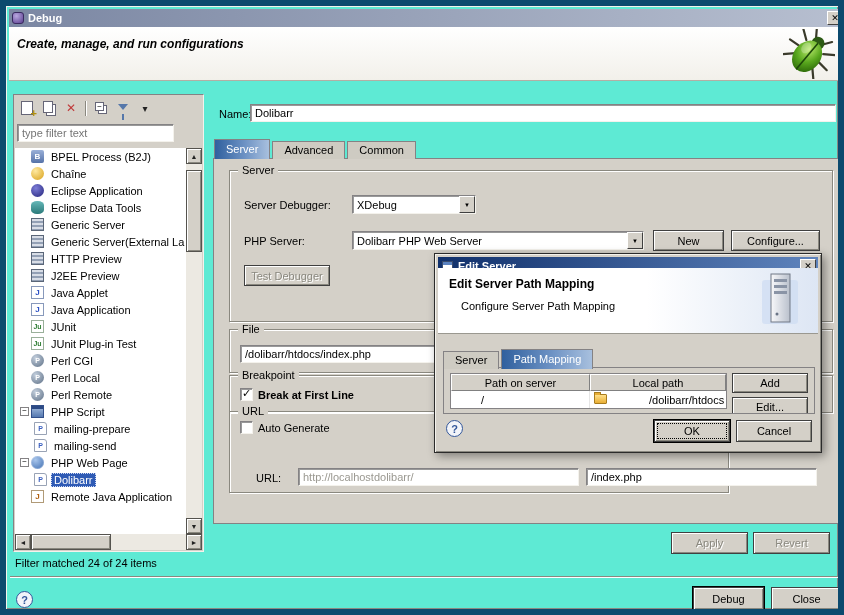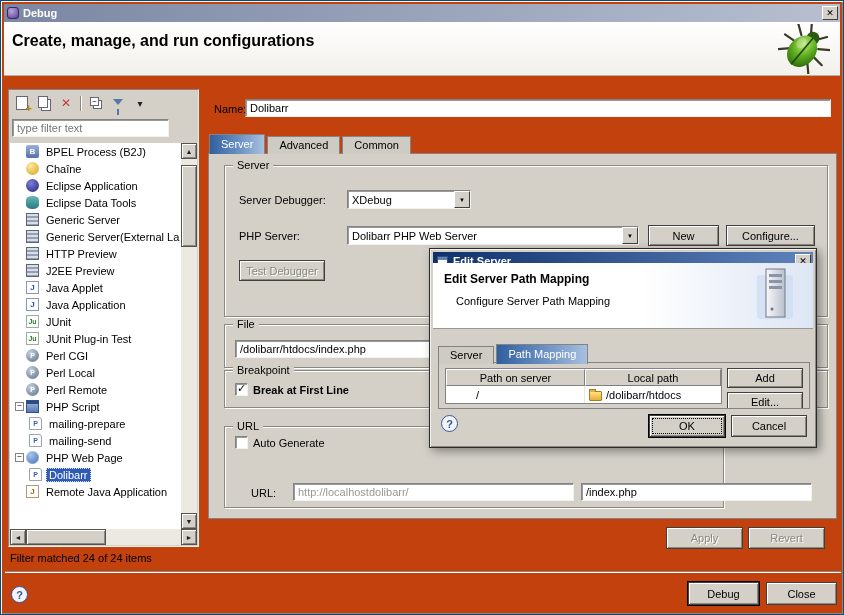--- a/index.html
+++ b/index.html
@@ -1,35 +1,35 @@
 <!DOCTYPE html>
 <html><head>
 <meta charset="utf-8">
 <style>
   *{margin:0;padding:0;box-sizing:border-box;}
   body{font-family:"Liberation Sans","DejaVu Sans",sans-serif;font-size:11px;color:#000;background:#808080;}
-  #win{position:relative;width:844px;height:615px;background:#c2410c;border:1px solid #0c4a6e;
+  #win{position:relative;width:844px;height:615px;background:#5eead4;border:6px solid #0c4a6e;
        box-shadow:inset 1px 1px 0 #f4f2ec, inset -1px -1px 0 #8a8880;overflow:hidden;}
   .abs{position:absolute;}
   .lbl{position:absolute;white-space:nowrap;}
 
   
   #titlebar{position:absolute;left:3px;top:3px;width:836px;height:18px;
     background:linear-gradient(90deg,#7b87a3,#b7bfd0);display:flex;align-items:center;padding:0 2px;}
   #title-icon{width:12px;height:12px;margin:0 4px 0 1px;border-radius:3px;
     background:radial-gradient(circle at 35% 30%,#b9a8e0,#5a3d8f);border:1px solid #3a2a60;}
   #title-text{color:#fff;font-weight:bold;}
   .xbtn{margin-left:auto;width:16px;height:14px;background:#d4d0c8;border:1px solid;border-color:#fff #404040 #404040 #fff;
     display:flex;align-items:center;justify-content:center;font-size:9px;font-weight:bold;}
   .xbtn::before{content:"✕";}
 
   
   #header{position:absolute;left:3px;top:21px;width:836px;height:54px;
     background:linear-gradient(#ffffff,#f2f0ea);border-bottom:1px solid #b3afa4;}
-  #header-title{position:absolute;left:8px;top:10px;font-size:16px;font-weight:bold;}
+  #header-title{position:absolute;left:8px;top:10px;font-size:12px;font-weight:bold;font-style:italic;}
   #bug{position:absolute;right:10px;top:2px;width:52px;height:50px;}
 
   
   .btn{position:absolute;background:#d4d0c8;border:1px solid #404040;
     box-shadow:inset 1px 1px 0 #ffffff,inset -1px -1px 0 #8a887f;
     display:flex;align-items:center;justify-content:center;cursor:default;font-size:11px;}
   .btn.disabled{color:#8a887f;text-shadow:1px 1px 0 #fff;}
   .btn.default{box-shadow:inset 1px 1px 0 #ffffff,inset -1px -1px 0 #8a887f,0 0 0 1px #000;}
   .btn.focused{outline:1px dotted #000;outline-offset:-4px;}
   .inp{position:absolute;background:#fff;border:1px solid;border-color:#848284 #f4f2ec #f4f2ec #848284;
@@ -120,21 +120,21 @@
   [data-icon="remote-java-icon"]::before{content:"J";}
 
   
   #name-label{left:213px;top:102px;}
   #name-input{left:244px;top:98px;width:586px;height:18px;}
   #main-tabs{left:208px;top:133px;}
   #tabbox{position:absolute;left:207px;top:152px;width:629px;height:366px;border:1px solid #848284;background:#d4d0c8;}
   #g-server{left:15px;top:11px;width:604px;height:152px;}
   #g-file{left:15px;top:170px;width:604px;height:44px;}
   #g-bp{left:15px;top:216px;width:604px;height:38px;}
-  #g-url{left:15px;top:272px;width:500px;height:82px;}
+  #g-url{left:15px;top:252px;width:500px;height:82px;}
 
   
   #dlg{position:absolute;left:428px;top:247px;width:388px;height:200px;background:#d4d0c8;border:1px solid #2b2b2b;
     box-shadow:inset 1px 1px 0 #f4f2ec,inset -1px -1px 0 #8a8880,3px 3px 9px rgba(0,0,0,.4);z-index:20;}
   #dlg-titlebar{position:absolute;left:3px;top:3px;width:380px;height:18px;
     background:linear-gradient(90deg,#10306b,#5f84bd);display:flex;align-items:center;padding:0 2px;}
   #dlg-title-icon{width:11px;height:11px;margin:0 5px 0 2px;background:#fff;border:1px solid #3a4c6e;box-shadow:inset 0 3px 0 #5a82c0;}
   #dlg-title-text{color:#fff;font-weight:bold;}
   #dlg-banner{position:absolute;left:3px;top:14px;width:380px;height:66px;
     background:linear-gradient(90deg,#ffffff 55%,#dde6f4);border-bottom:1px solid #9a9890;}
@@ -143,21 +143,21 @@
   #server-img{position:absolute;right:18px;top:4px;width:40px;height:56px;}
   #dlg-tabs{left:8px;top:95px;}
   #dlg-panel{position:absolute;left:8px;top:113px;width:372px;height:47px;border:1px solid #848284;background:#d4d0c8;overflow:hidden;}
   #mtable{position:absolute;left:6px;top:5px;width:277px;background:#fff;border:1px solid #848284;}
   .mth{display:flex;height:17px;}
   .hc{flex:0 0 139px;background:#d4d0c8;border:1px solid;border-color:#fff #808080 #808080 #fff;
     display:flex;align-items:center;justify-content:center;}
   .hc:last-child{flex:0 0 136px;}
   .mtr{display:flex;height:17px;background:#fff;align-items:center;}
   .c1{flex:0 0 139px;padding-left:30px;height:100%;display:flex;align-items:center;border-right:1px solid #e6e6e6;}
-  .c2{flex:1;display:flex;align-items:flex-end;padding-left:4px;}
+  .c2{flex:1;display:flex;align-items:flex-start;padding-left:4px;gap:38px;}
   .folder{display:inline-block;width:13px;height:10px;background:linear-gradient(#ffe08a,#e8ae34);
     border:1px solid #a87c1e;position:relative;margin-right:4px;border-radius:1px;}
   .folder::before{content:"";position:absolute;left:-1px;top:-3px;width:5px;height:2px;background:#e8ae34;
     border:1px solid #a87c1e;border-bottom:none;}
 
   
   #footline{position:absolute;left:4px;top:570px;width:836px;height:0;border-top:1px solid #8a887f;border-bottom:1px solid #fff;}
 </style>
 </head>
 <body>

